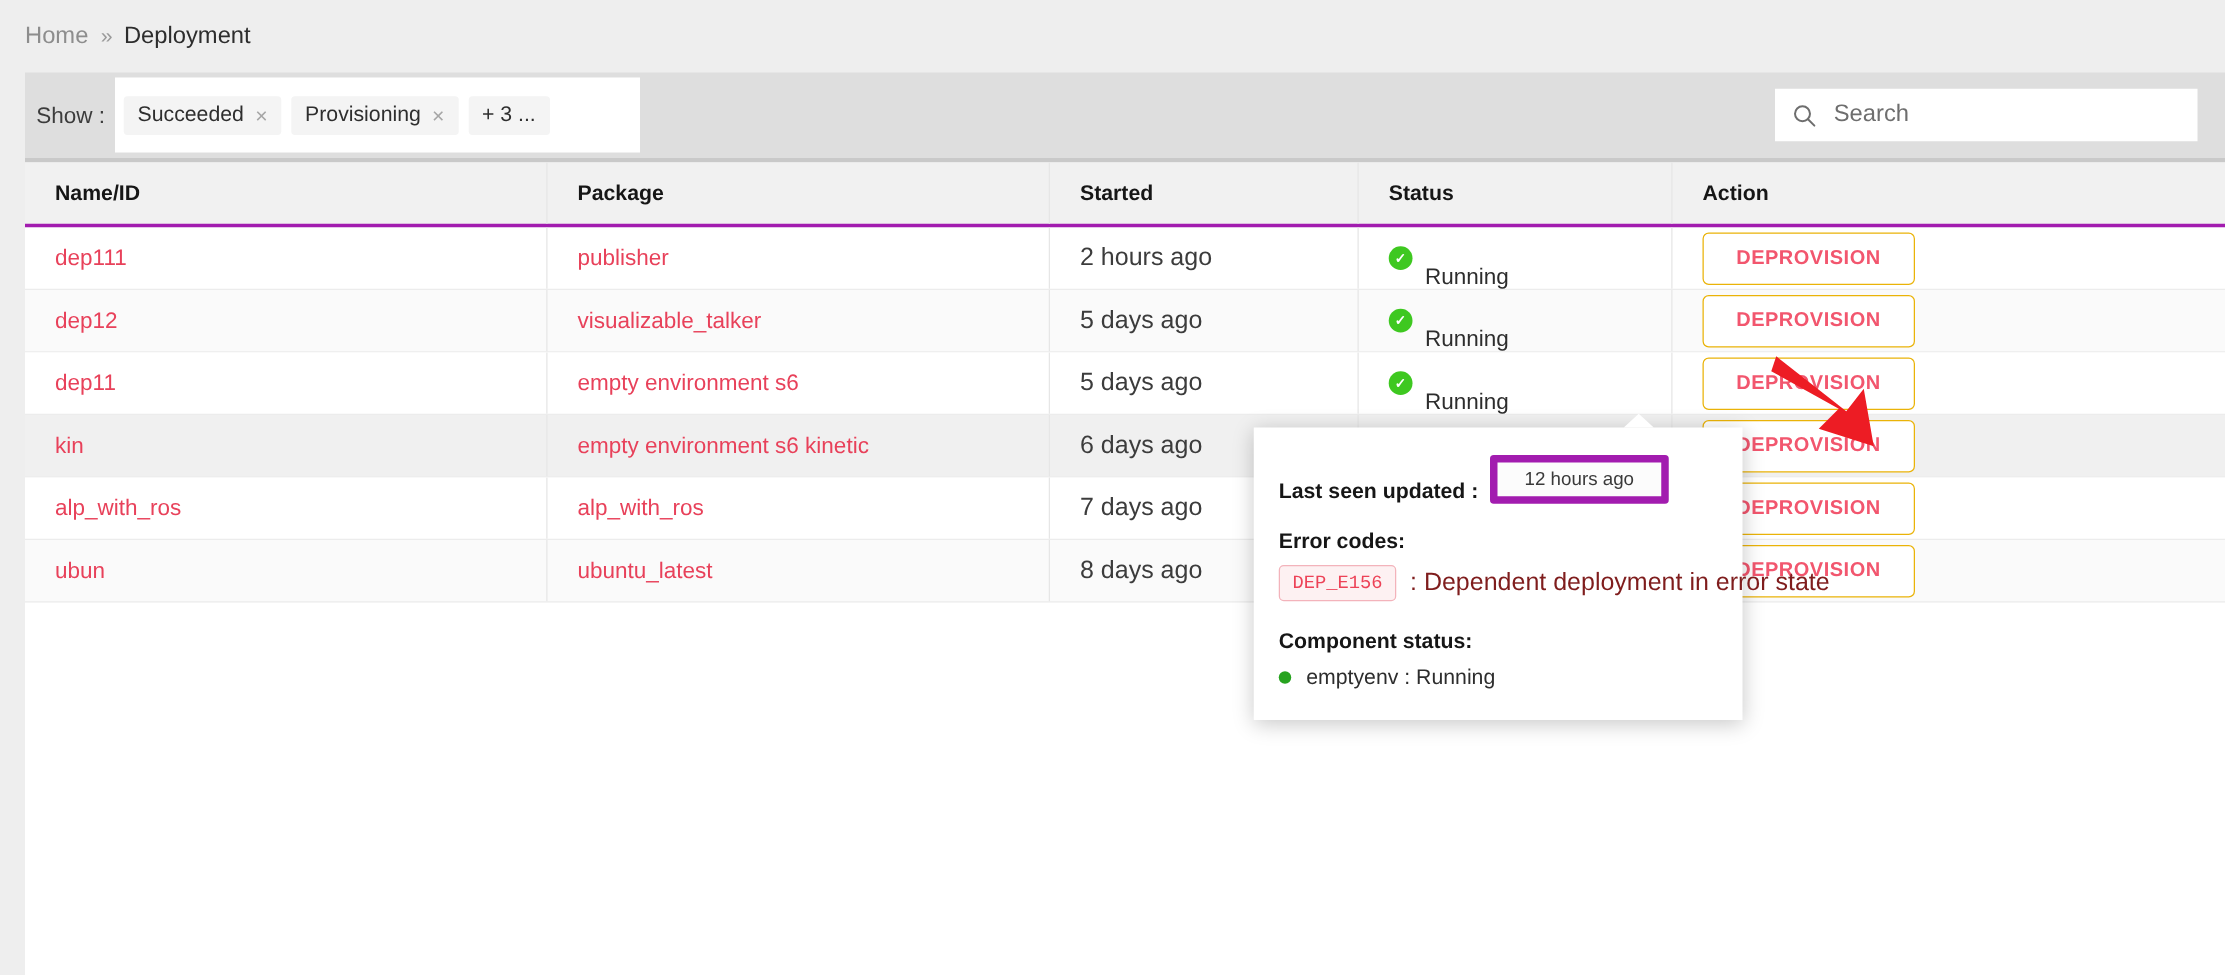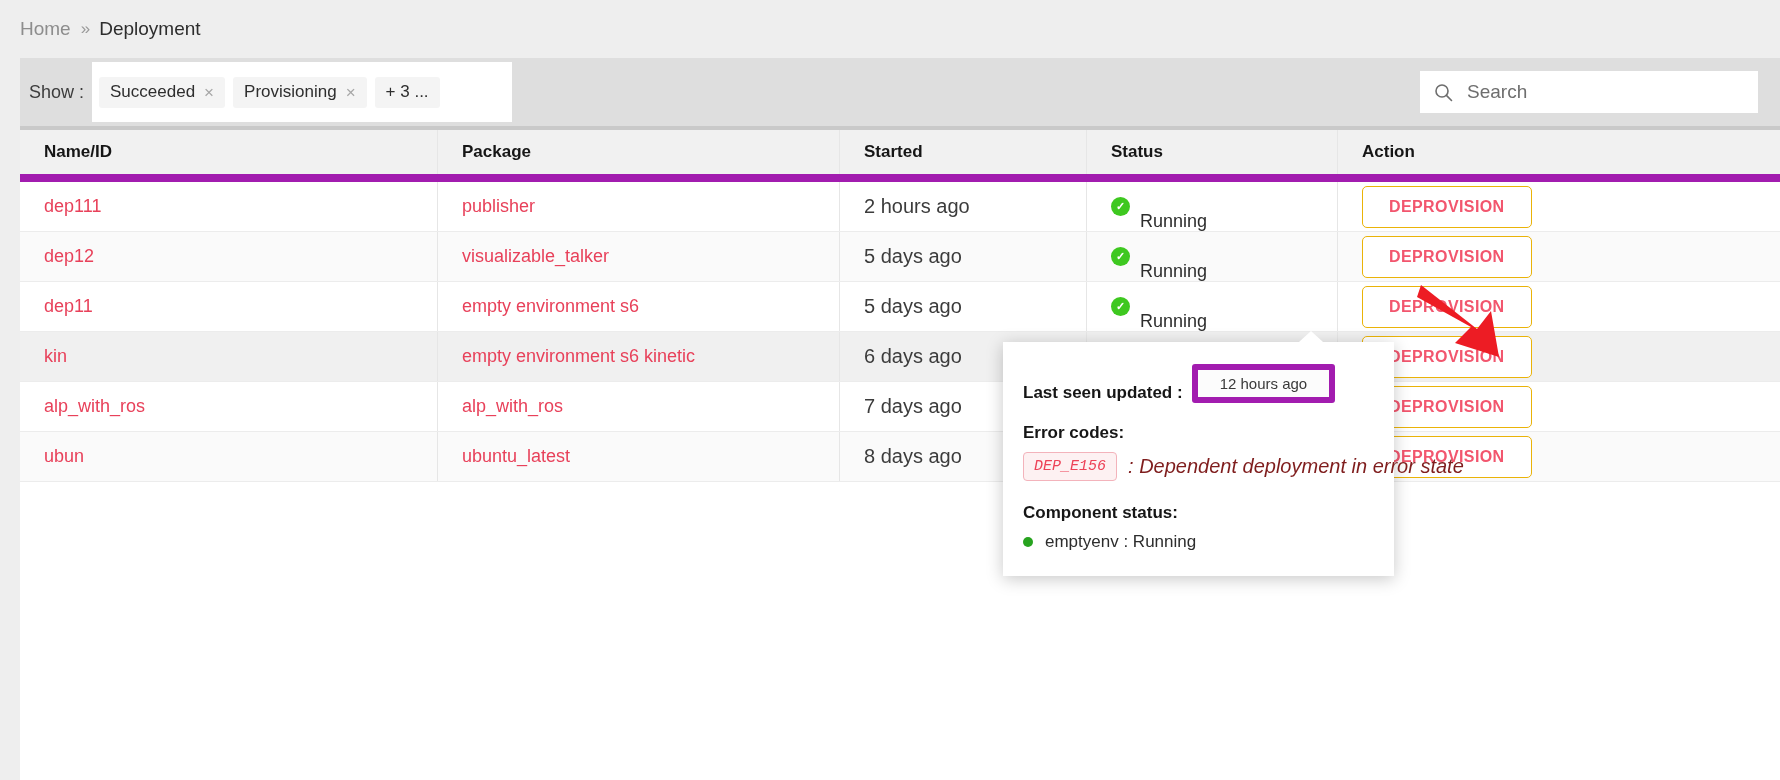--- a/index.html
+++ b/index.html
@@ -109,21 +109,21 @@
     border-top: 4px solid #c9c9c9;
   }
   .trow {
     display: flex;
     width: 100%;
     align-items: stretch;
   }
   .thead {
     background: #f1f1f1;
     height: 52px;
-    border-bottom: 8px solid #a21caf;
+    border-bottom: 3px solid #a21caf;
   }
   .thead .cell {
     font-size: 17px;
     font-weight: bold;
     color: #161616;
     display: flex;
     align-items: center;
   }
   .tbody-row {
     height: 50px;
@@ -211,21 +211,21 @@
   .tt-pill {
     border: 6px solid #a21caf;
     border-radius: 3px;
     background: #fcfcfc;
     font-size: 15px;
     color: #3a3a3a;
     padding: 5px 22px;
     margin-left: 9px;
   }
   .tt-head2 { font-size: 17px; font-weight: bold; color: #161616; margin-top: 20px; }
-  .tt-errline { display: flex; align-items: center; margin-top: 9px; font-style: italic; }
+  .tt-errline { display: flex; align-items: center; margin-top: 9px; }
   .tt-code {
     border: 1px solid #f3b3bb;
     border-radius: 4px;
     background: #fdf1f2;
     color: #ed4257;
     font-family: "Liberation Mono", monospace;
     font-size: 15px;
     padding: 5px 10px;
   }
   .tt-desc { font-size: 20px; color: #7f1d1d; margin-left: 11px; white-space: nowrap; }

